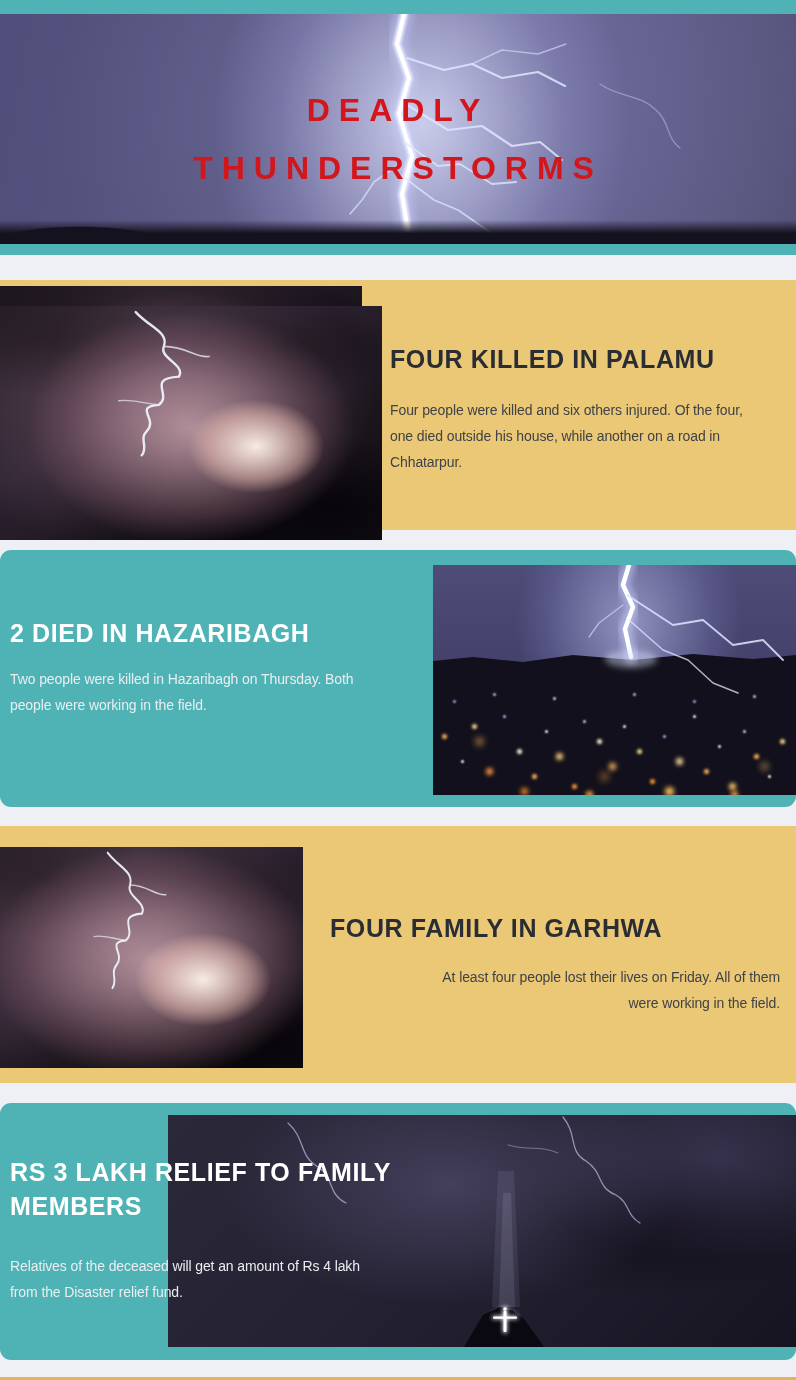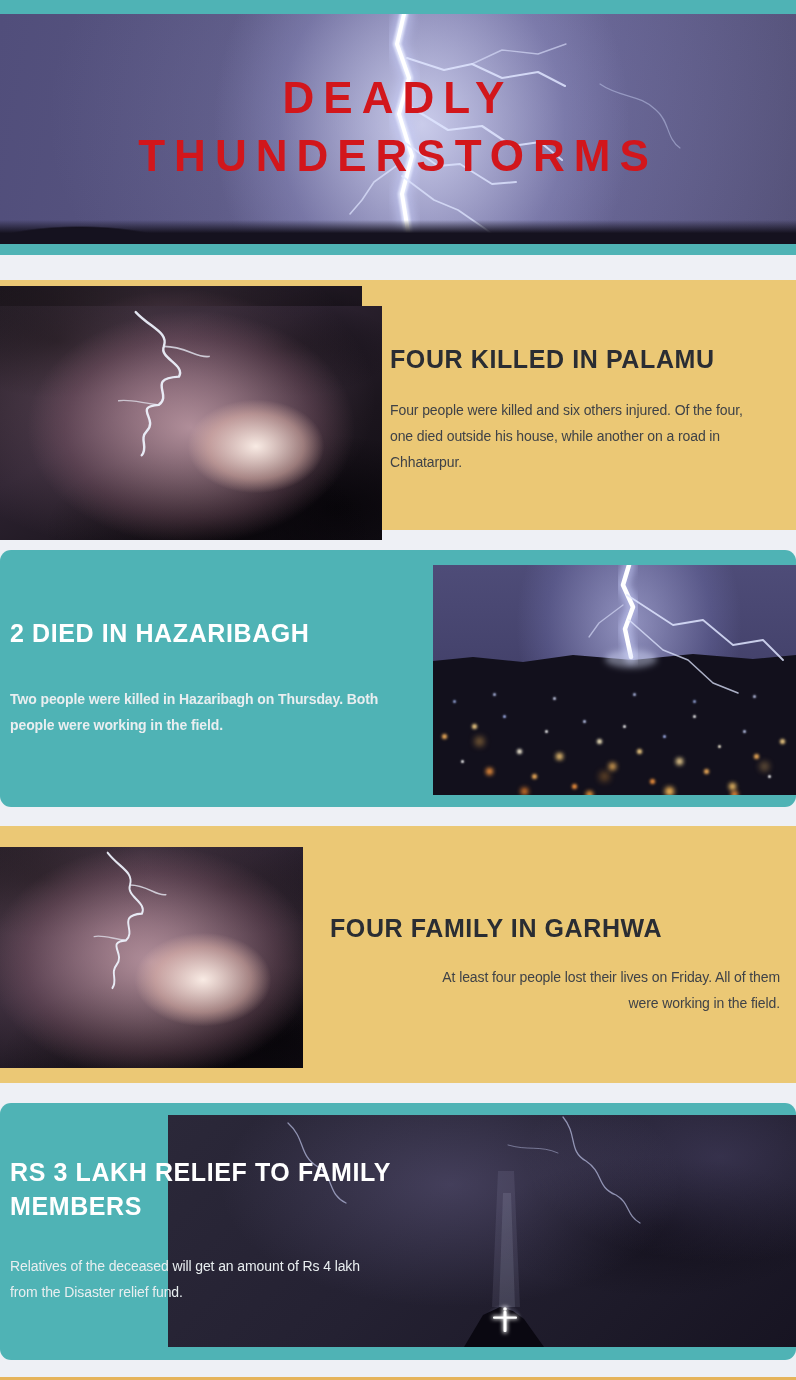--- a/index.html
+++ b/index.html
@@ -23,22 +23,22 @@
       linear-gradient(100deg,#514e7b 0%,#585580 30%,#6b6896 55%,#605d8b 75%,#555279 100%);
   }
   .hero svg{position:absolute;inset:0;width:100%;height:100%;}
   .hero-hills{left:0;right:0;bottom:0;height:24px;
     background:
       radial-gradient(150px 30px at 10% 100%, #15121f 55%, rgba(21,18,31,0) 60%),
       linear-gradient(to top,#15121f 45%, rgba(21,18,31,0) 100%);
   }
   .hero-title{left:0;top:0;width:796px;text-align:center;z-index:5;}
   .hero-title .t1,.hero-title .t2{
-    color:#d2161b;font-weight:700;font-size:44px;line-height:44px;
-    letter-spacing:9px;white-space:nowrap;
+    color:#d2161b;font-weight:700;font-size:32px;line-height:44px;
+    letter-spacing:9px;white-space:nowrap;margin-top:12px;
   }
   .t1{position:absolute;top:62px;width:100%;}
   .t2{position:absolute;top:120px;width:100%;}
   
   .panel{left:0;width:796px;}
   .panel.yellow{background:#ebc875;}
   .panel.teal{background:#4fb3b5;border-radius:11px;}
   .p1{top:280px;height:250px;}
   .p2{top:550px;height:257px;}
   .p3{top:826px;height:257px;}
@@ -48,21 +48,21 @@
       letter-spacing:.6px;white-space:pre-line;z-index:3;}
   .bd{position:absolute;margin:0;font-size:14px;letter-spacing:-.1px;line-height:26px;
       white-space:pre-line;z-index:3;}
   .on-yellow .hd{color:#2a2d33;}
   .on-yellow .bd{color:#3f4247;}
   .on-teal .hd{color:#ffffff;}
   .on-teal .bd{color:#e9eef0;}
   .p1 .hd{left:390px;top:62px;}
   .p1 .bd{left:390px;top:117px;width:430px;}
   .p2 .hd{left:10px;top:66px;}
-  .p2 .bd{left:10px;top:136px;width:440px;font-weight:bold;}
+  .p2 .bd{left:10px;top:116px;width:440px;}
   .p3 .hd{left:330px;top:85px;}
   .p3 .bd{left:330px;top:138px;width:450px;text-align:right;}
   .p4 .hd{left:10px;top:52px;width:430px;}
   .p4 .bd{left:10px;top:150px;width:440px;}
   
   .photo{position:absolute;overflow:hidden;z-index:2;}
   .photo svg{position:absolute;inset:0;width:100%;height:100%;}
   .clouds{
     background:
       radial-gradient(95px 65px at 67% 60%, rgba(255,242,234,.95), rgba(233,190,178,.5) 50%, rgba(0,0,0,0) 72%),

